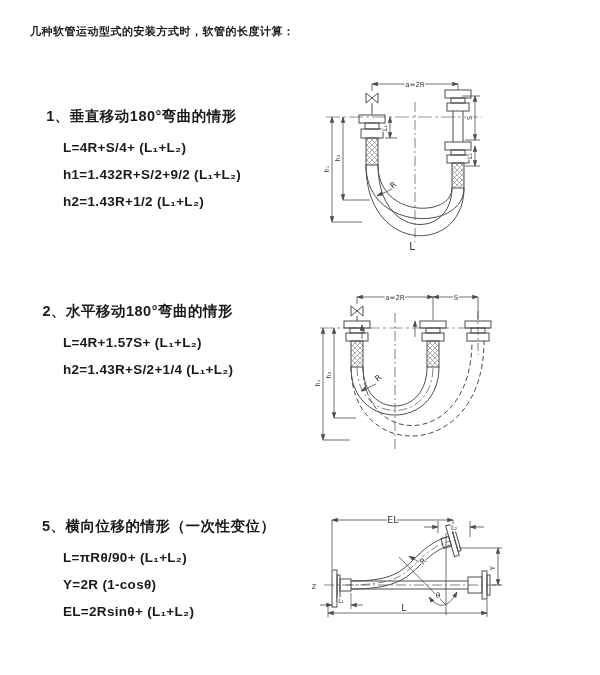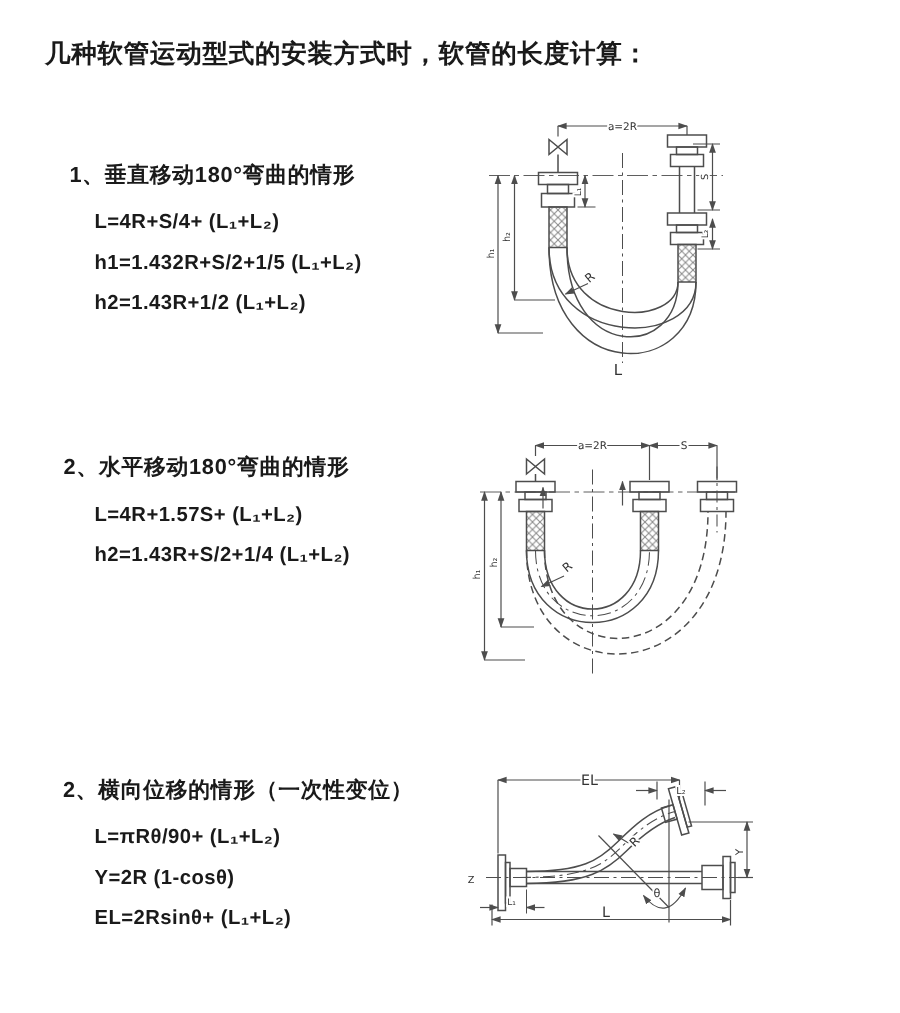--- a/index.html
+++ b/index.html
@@ -1,18 +1,18 @@
 <!DOCTYPE html>
 <html><head>
 <meta charset="utf-8">
 <style>
   html,body{margin:0;padding:0;background:#fff;}
   .page{position:relative;width:600px;height:675px;background:#ffffff;overflow:hidden;
         font-family:"Liberation Sans","DejaVu Sans",sans-serif;color:#1a1a1a;}
-  .title{position:absolute;left:30px;top:24px;font-size:17px;font-weight:bold;letter-spacing:.5px;}
+  .title{position:absolute;left:30px;top:24px;font-size:11px;font-weight:bold;letter-spacing:.5px;}
   .section{position:absolute;left:42px;}
   #s1{top:107px}#s2{top:302px}#s3{top:517px}
   .heading{font-size:14.5px;font-weight:bold;letter-spacing:.5px;margin-bottom:8px;white-space:nowrap;text-align:center;}
   .formula{font-size:13.5px;font-weight:bold;margin-left:21px;height:27px;line-height:27px;
            letter-spacing:.3px;white-space:nowrap;}
   .diag{position:absolute;}
   #d1{left:312px;top:70px}#d2{left:310px;top:283px}#d3{left:296px;top:500px}
   svg{display:block;}
   svg text{font-family:"DejaVu Sans","Liberation Sans",sans-serif;fill:#333;
            paint-order:stroke;stroke:#ffffff;stroke-width:2.5px;}
@@ -20,32 +20,32 @@
 </head>
 <body>
 
 <div class="page">
 
   <div class="title">几种软管运动型式的安装方式时，软管的长度计算：</div>
 
   <div class="section" id="s1">
     <div class="heading">1、垂直移动180°弯曲的情形</div>
     <div class="formula">L=4R+S/4+ (L₁+L₂)</div>
-    <div class="formula">h1=1.432R+S/2+1/5 (L₁+L₂)</div>
+    <div class="formula">h1=1.432R+S/2+9/2 (L₁+L₂)</div>
     <div class="formula">h2=1.43R+1/2 (L₁+L₂)</div>
   </div>
 
   <div class="section" id="s2">
     <div class="heading">2、水平移动180°弯曲的情形</div>
     <div class="formula">L=4R+1.57S+ (L₁+L₂)</div>
     <div class="formula">h2=1.43R+S/2+1/4 (L₁+L₂)</div>
   </div>
 
   <div class="section" id="s3">
-    <div class="heading">2、横向位移的情形（一次性变位）</div>
+    <div class="heading">5、横向位移的情形（一次性变位）</div>
     <div class="formula">L=πRθ/90+ (L₁+L₂)</div>
     <div class="formula">Y=2R (1-cosθ)</div>
     <div class="formula">EL=2Rsinθ+ (L₁+L₂)</div>
   </div>
 
   <svg class="diag" id="d1" width="282" height="195" viewBox="0 0 282 195">
     <defs>
       <marker id="arA" viewBox="0 0 10 10" refX="9" refY="5" markerWidth="8" markerHeight="8" orient="auto-start-reverse">
         <path d="M0,1.5 L10,5 L0,8.5 z" fill="#4d4d4d"></path>
       </marker>

